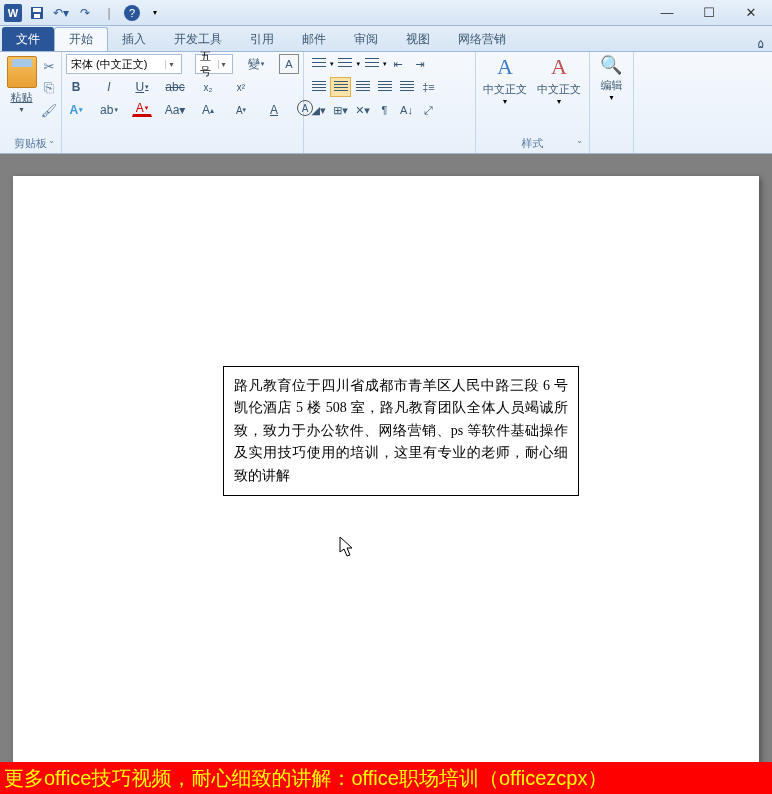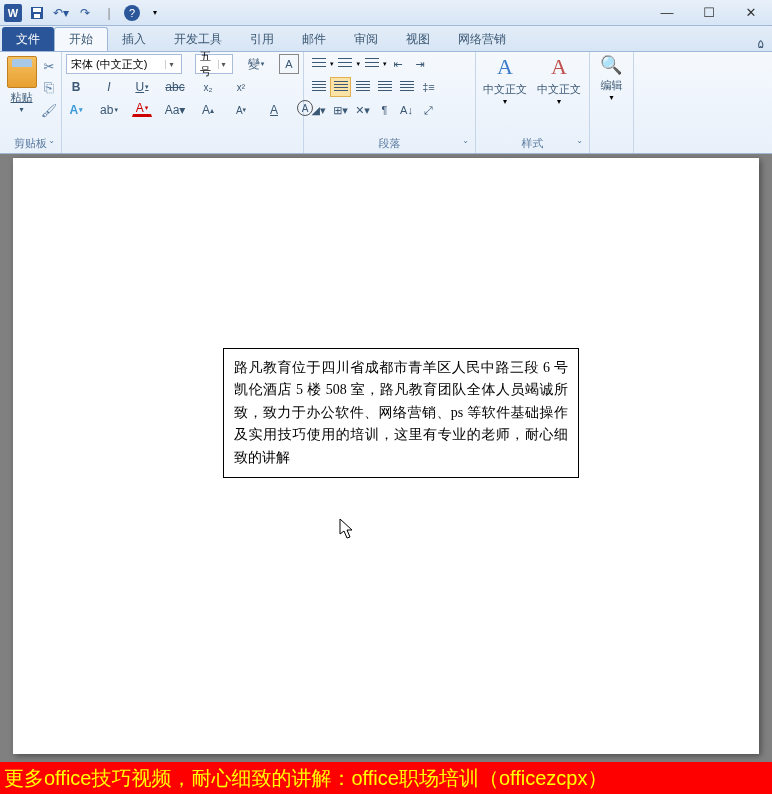--- a/index.html
+++ b/index.html
@@ -74,21 +74,21 @@
 .style-AaA { font-size: 22px; color: #3b7bc8; font-family: "Times New Roman", serif; }
 .style-AaA.red { color: #c0504d; }
 .style-lbl { font-size: 11px; color: #3b5874; margin-top: 2px; }
 
 
 .g-edit { width: 44px; }
 .edit-btn { display: flex; flex-direction: column; align-items: center; width: 36px; }
 .find-icon { font-size: 18px; }
 
 
-.docarea { background: #808080; height: 608px; padding-top: 4px; display: flex; justify-content: center; overflow: hidden; }
+.docarea { background: #808080; height: 608px; padding-top: 22px; display: flex; justify-content: center; overflow: hidden; }
 .page { width: 746px; height: 596px; background: #fff; box-shadow: 2px 2px 6px rgba(0,0,0,.4); position: relative; }
 .textbox { position: absolute; left: 210px; top: 190px; width: 356px; border: 1px solid #000; padding: 8px 10px; font-size: 14px; line-height: 1.6; font-family: SimSun; text-align: justify; }
 .cursor-arrow { position: absolute; left: 326px; top: 360px; font-size: 20px; color: #000; }
 
 
 .banner { position: absolute; bottom: 0; left: 0; width: 772px; height: 32px; background: #f00; color: #ff0; font-size: 20px; display: flex; align-items: center; padding-left: 4px; font-family: SimSun, sans-serif; white-space: nowrap; }
 
 svg { pointer-events: none; }
 </style>
 </head>
@@ -207,21 +207,20 @@
       </div>
       <div class="para-row">
         <div class="pico">◢▾</div>
         <div class="pico">⊞▾</div>
         <div class="pico" style="font-family:SimSun;">✕▾</div>
         <div class="pico">¶</div>
         <div class="pico">A↓</div>
         <div class="pico">⤢</div>
       </div>
     </div>
-    <div class="group-label">段落</div>
   </div>
 
   <div class="group g-styles">
     <div class="group-body">
       <div class="style-btns">
         <div class="style-btn">
           <div class="style-AaA">A</div>
           <div class="style-lbl">中文正文</div>
           <div style="font-size:8px;">▾</div>
         </div>

